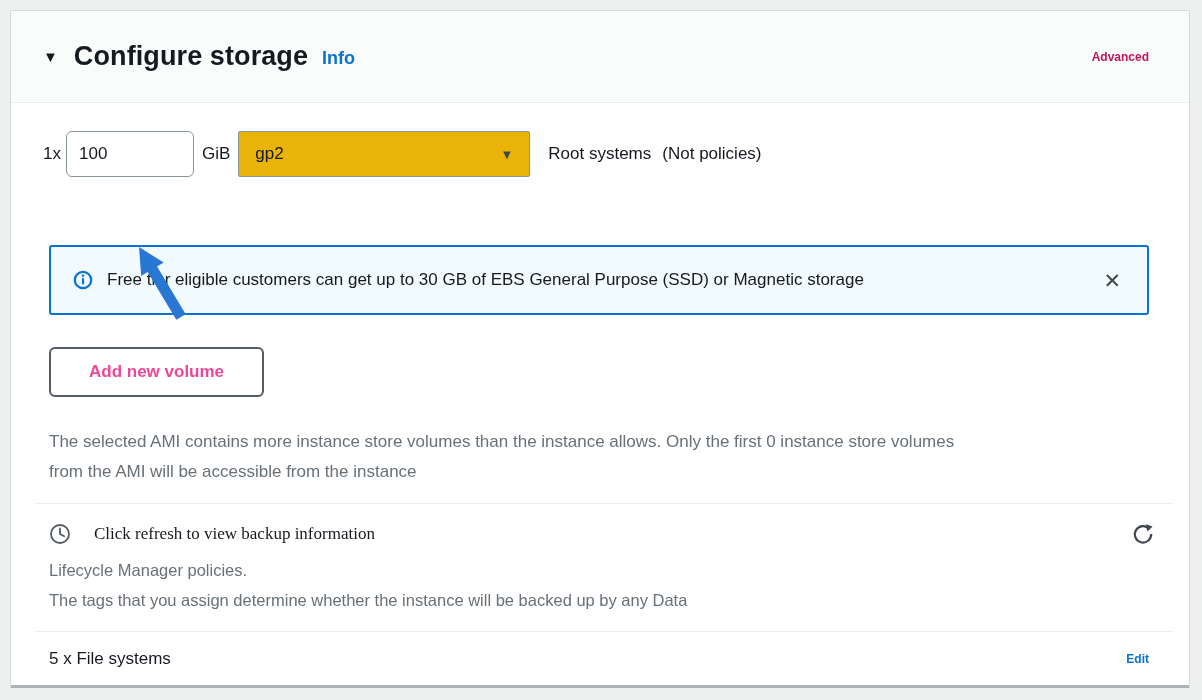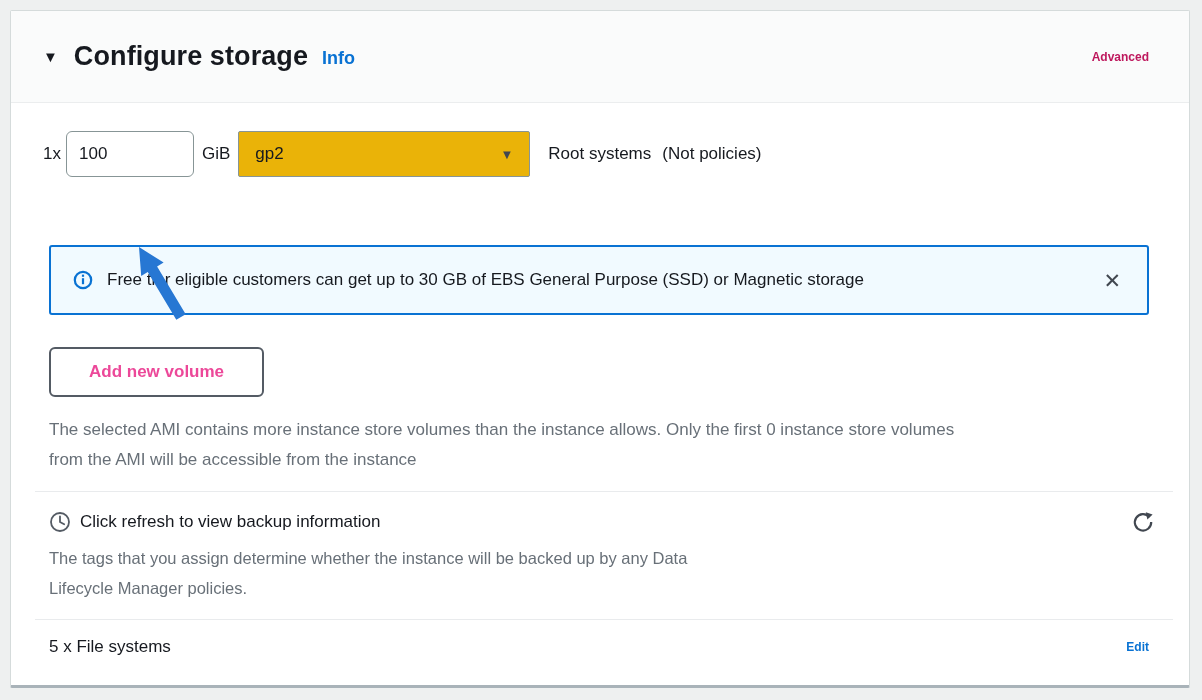--- a/index.html
+++ b/index.html
@@ -130,40 +130,40 @@
     border: 2px solid #545b64;
     border-radius: 6px;
     font-family: inherit;
     font-size: 17px;
     font-weight: bold;
     color: #ec4899;
     line-height: 46px;
     cursor: pointer;
   }
   .ami-notice {
-    margin-top: 18px;
+    margin-top: 30px;
     margin-left: 6px;
     font-size: 17px;
     line-height: 30px;
     color: #687078;
   }
   .ami-notice span { display: block; }
   .divider {
     border: none;
     border-top: 1px solid #e9ebed;
     margin: 16px -24px 0 -8px;
   }
   
   .backup-section { margin-top: 18px; margin-left: 6px; }
   .backup-title-row {
     display: flex;
     align-items: center;
     font-size: 17px;
   }
-  .backup-title-row .title-text { margin-left: 9px; color: #16191f; }
+  .backup-title-row .title-text { margin-left: 23px; color: #16191f; font-family: Liberation Serif, serif; }
   .refresh-btn {
     margin-left: auto;
     margin-right: -6px;
     cursor: pointer;
     display: flex;
     align-items: center;
   }
   .backup-desc {
     margin-top: 9px;
     font-size: 16.5px;
@@ -246,22 +246,22 @@
         </svg>
         <span class="title-text">Click refresh to view backup information</span>
         <span class="refresh-btn">
           <svg width="24" height="24" viewBox="0 0 24 24">
             <path d="M18.4 7.2 A 8.2 8.2 0 1 0 20.2 12" fill="none" stroke="#414750" stroke-width="2.2"></path>
             <polygon points="14.8,2.2 21.6,4.6 16.4,9.6" fill="#414750"></polygon>
           </svg>
         </span>
       </div>
       <div class="backup-desc">
+        <span>Lifecycle Manager policies.</span>
         <span>The tags that you assign determine whether the instance will be backed up by any Data</span>
-        <span>Lifecycle Manager policies.</span>
       </div>
     </div>
 
     <hr class="divider">
 
     <div class="fs-row">
       <span>5 x File systems</span>
       <span class="fs-edit">Edit</span>
     </div>
 

